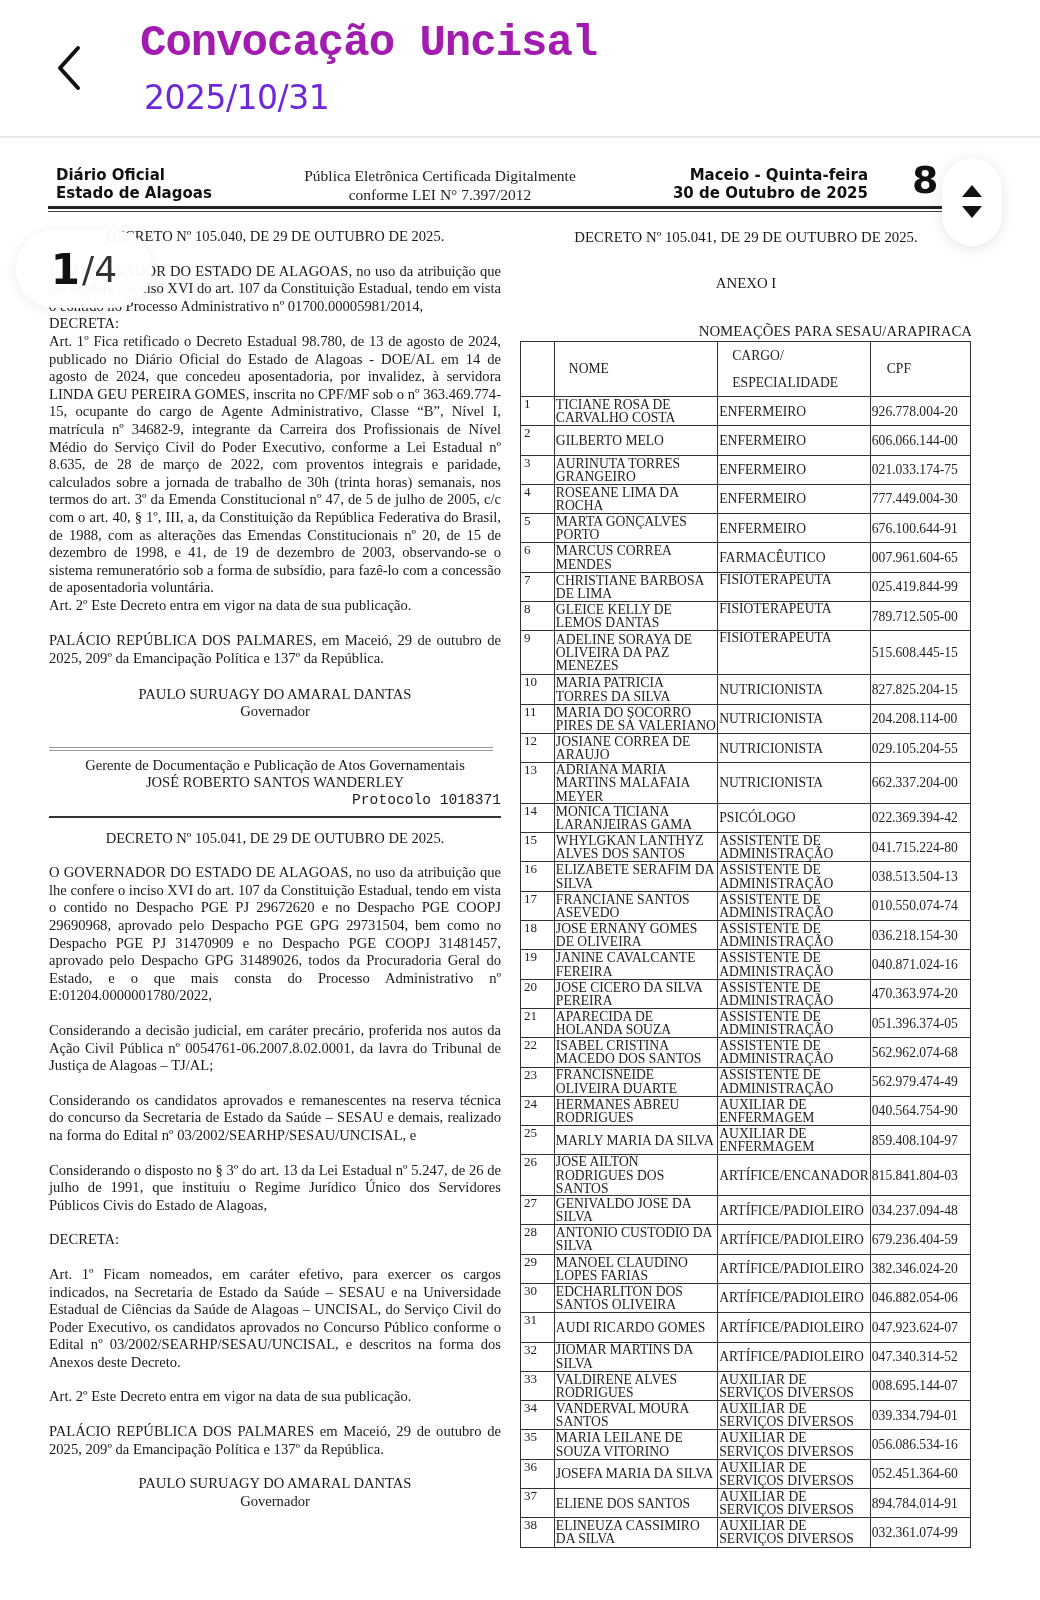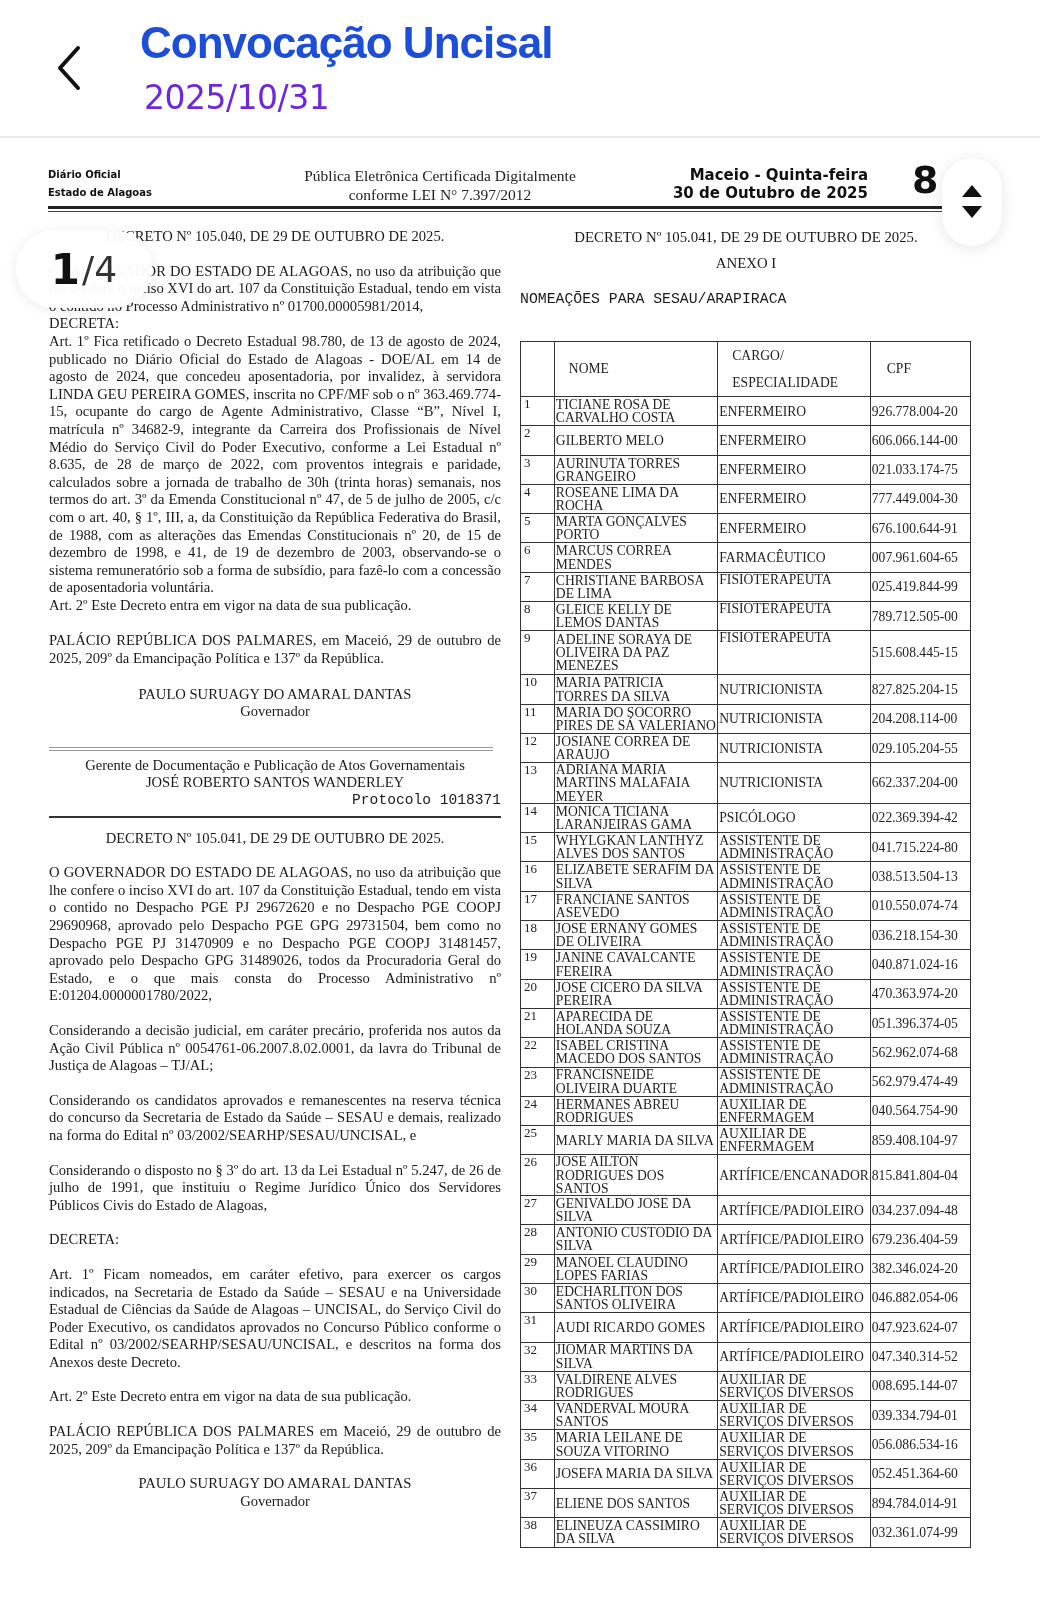--- a/index.html
+++ b/index.html
@@ -3,48 +3,48 @@
 <meta charset="utf-8">
 <style>
   * { box-sizing: border-box; margin: 0; padding: 0; }
   html, body { width: 1040px; height: 1600px; background: #ffffff; overflow: hidden; }
   body { position: relative; font-family: "DejaVu Sans", sans-serif; color: #111; }
 
   
   .app-header { position: absolute; left: 0; top: 0; width: 1040px; height: 138px; background: #fff; border-bottom: 2px solid #e9e9ec; }
   .back-btn { position: absolute; left: 48px; top: 40px; width: 44px; height: 56px; cursor: pointer; }
   .back-btn svg { width: 44px; height: 56px; }
-  .app-title { position: absolute; left: 140px; top: 18px; font-family: Liberation Sans, sans-serif; font-weight: bold; font-size: 44px; letter-spacing: -1px; color: #1d4ed8; white-space: nowrap; }
+  .app-title { position: absolute; left: 140px; top: 18px; font-family: Liberation Mono, monospace; font-weight: bold; font-size: 44px; letter-spacing: -1px; color: #a21caf; white-space: nowrap; }
   .app-subtitle { position: absolute; left: 144px; top: 78px; font-family: "DejaVu Sans", sans-serif; font-size: 33px; color: #6d28d9; white-space: nowrap; letter-spacing: -0.5px; }
 
   
   .doc { position: absolute; left: 0; top: 140px; width: 1040px; height: 1460px; background: #fff; overflow: hidden; }
 
-  .dh-left { position: absolute; left: 48px; top: 26px; font-family: "DejaVu Sans", sans-serif; font-weight: bold; font-size: 10px; line-height: 18px; color: #111; }
+  .dh-left { position: absolute; left: 56px; top: 26px; font-family: "DejaVu Sans", sans-serif; font-weight: bold; font-size: 15px; line-height: 18px; color: #111; }
   .dh-center { position: absolute; left: 280px; top: 26px; width: 320px; text-align: center; font-family: "Liberation Serif", serif; font-size: 15.5px; line-height: 19px; color: #222; }
   .dh-right { position: absolute; left: 640px; top: 26px; width: 228px; text-align: right; font-family: "DejaVu Sans", sans-serif; font-weight: bold; font-size: 15px; line-height: 18px; color: #111; }
   .dh-page { position: absolute; left: 912px; top: 18px; font-family: "DejaVu Sans", sans-serif; font-weight: bold; font-size: 38px; color: #111; }
   .dh-rule1 { position: absolute; left: 48px; top: 66px; width: 912px; height: 3px; background: #222; }
   .dh-rule2 { position: absolute; left: 48px; top: 71px; width: 912px; height: 1px; background: #444; }
 
   
   .col-left { position: absolute; left: 49px; top: 88px; width: 452px; font-family: "Liberation Serif", serif; font-size: 14.6px; line-height: 17.6px; color: #1a1a1a; }
   .col-left p { text-align: justify; }
   .col-left .center { text-align: center; }
   .col-left .right { text-align: right; font-family: Liberation Mono, monospace; }
   .gap-s { height: 17px; }
   .gap-m { height: 18px; }
   .dashes { height: 0; border-top: 4px double #9a9a9a; margin: 0 8px 0 0; }
   .hr-solid { height: 2px; background: #333; margin-top: 6px; }
 
   
   .col-right { position: absolute; left: 520px; top: 88px; width: 452px; font-family: "Liberation Serif", serif; color: #1a1a1a; }
   .col-right .title { text-align: center; font-size: 14.8px; line-height: 18px; }
-  .col-right .anexo { text-align: center; font-size: 14.8px; line-height: 18px; margin-top: 8px; }
-  .col-right .nomeacoes { text-align: left; font-size: 14.8px; line-height: 18px; margin-top: 18px; font-family: Liberation Mono, monospace; }
+  .col-right .anexo { text-align: center; font-size: 14.8px; line-height: 18px; margin-top: 28px; }
+  .col-right .nomeacoes { text-align: right; font-size: 14.8px; line-height: 18px; margin-top: 30px; }
 
   table.annex { position: absolute; left: 0; top: 113px; width: 451px; border-collapse: collapse; font-family: "Liberation Serif", serif; font-size: 13.6px; line-height: 13.2px; color: #222; }
   table.annex td, table.annex th { border: 1.6px solid #333; vertical-align: middle; padding: 0 1px; font-weight: normal; }
   table.annex th { height: 44px; text-align: left; font-size: 13.6px; }
   table.annex col.c-num { width: 35px; }
   table.annex col.c-name { width: 168px; }
   table.annex col.c-cargo { width: 146px; }
   table.annex col.c-cpf { width: 102px; }
   table.annex td.num { vertical-align: top; padding-left: 3px; font-size: 13px; }
   table.annex td.name { text-transform: uppercase; }
@@ -308,21 +308,21 @@
           <tr class="row">
             <td class="num">25</td>
             <td class="name">MARLY MARIA DA SILVA</td>
             <td class="cargo">AUXILIAR DE ENFERMAGEM</td>
             <td class="cpf">859.408.104-97</td>
           </tr>
           <tr class="row">
             <td class="num">26</td>
             <td class="name">JOSE AILTON RODRIGUES DOS SANTOS</td>
             <td class="cargo">ARTÍFICE/ENCANADOR</td>
-            <td class="cpf">815.841.804-04</td>
+            <td class="cpf">815.841.804-03</td>
           </tr>
           <tr class="row">
             <td class="num">27</td>
             <td class="name">GENIVALDO JOSE DA SILVA</td>
             <td class="cargo">ARTÍFICE/PADIOLEIRO</td>
             <td class="cpf">034.237.094-48</td>
           </tr>
           <tr class="row">
             <td class="num">28</td>
             <td class="name">ANTONIO CUSTODIO DA SILVA</td>

